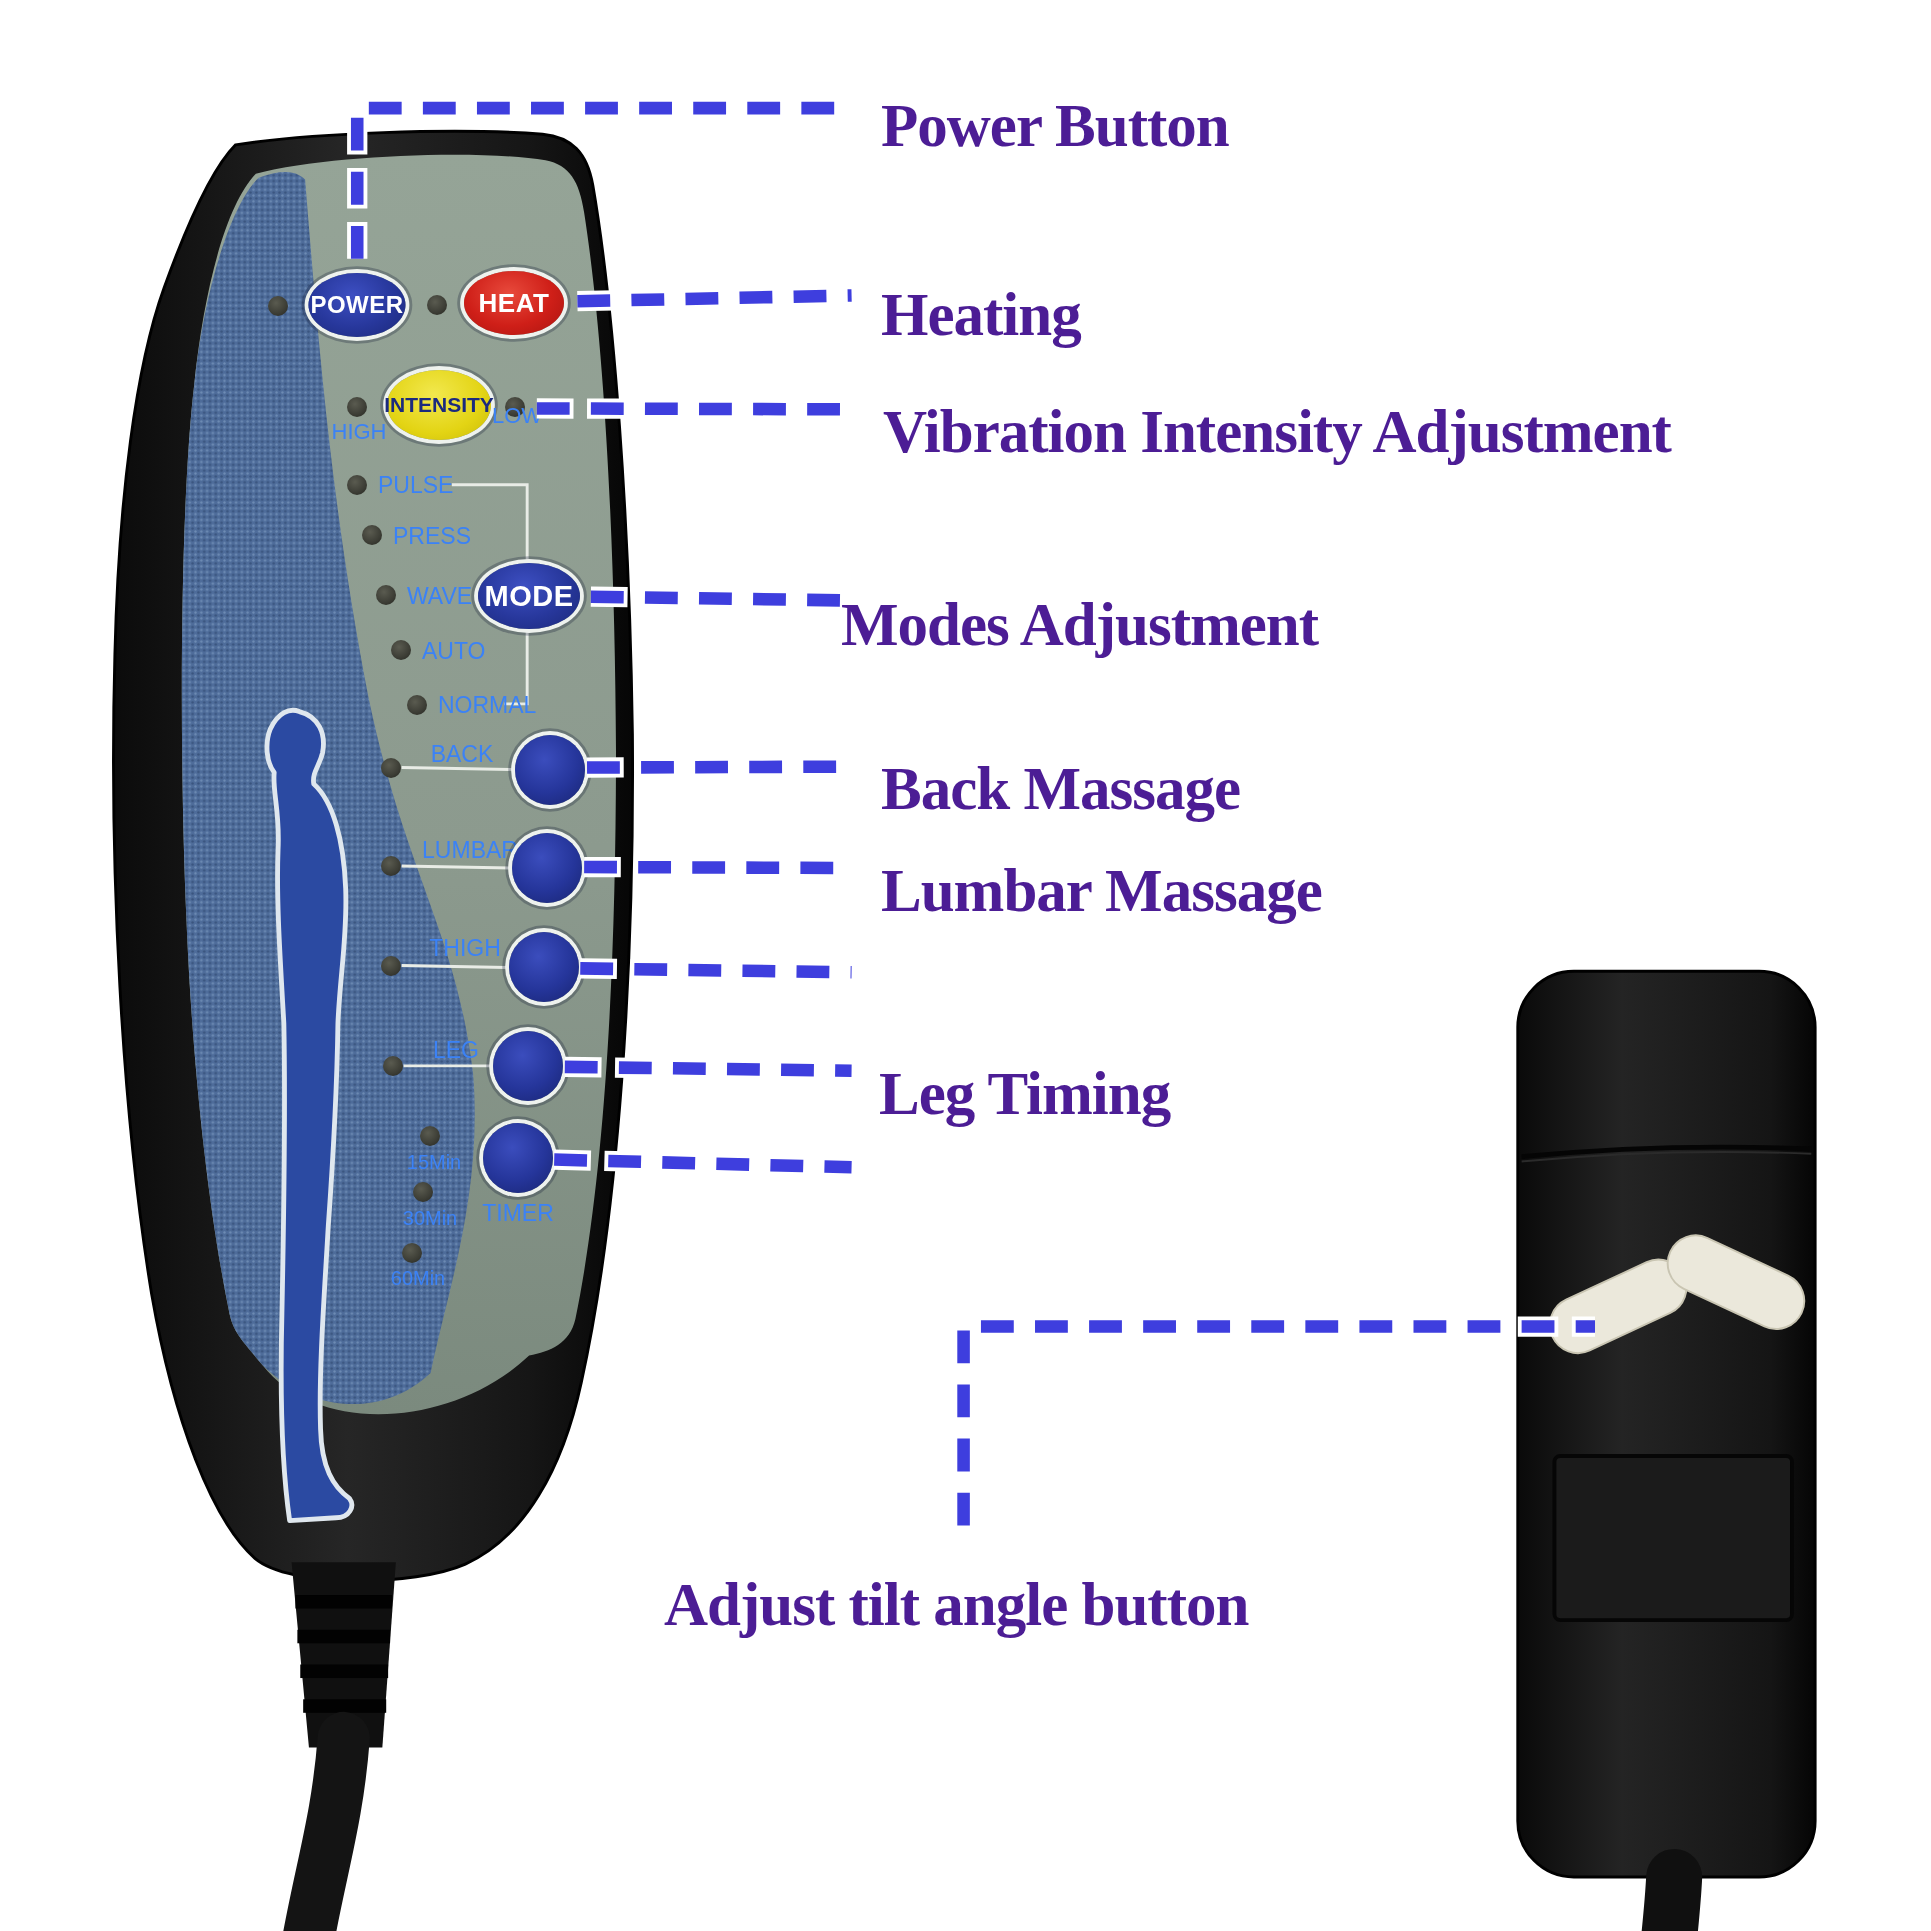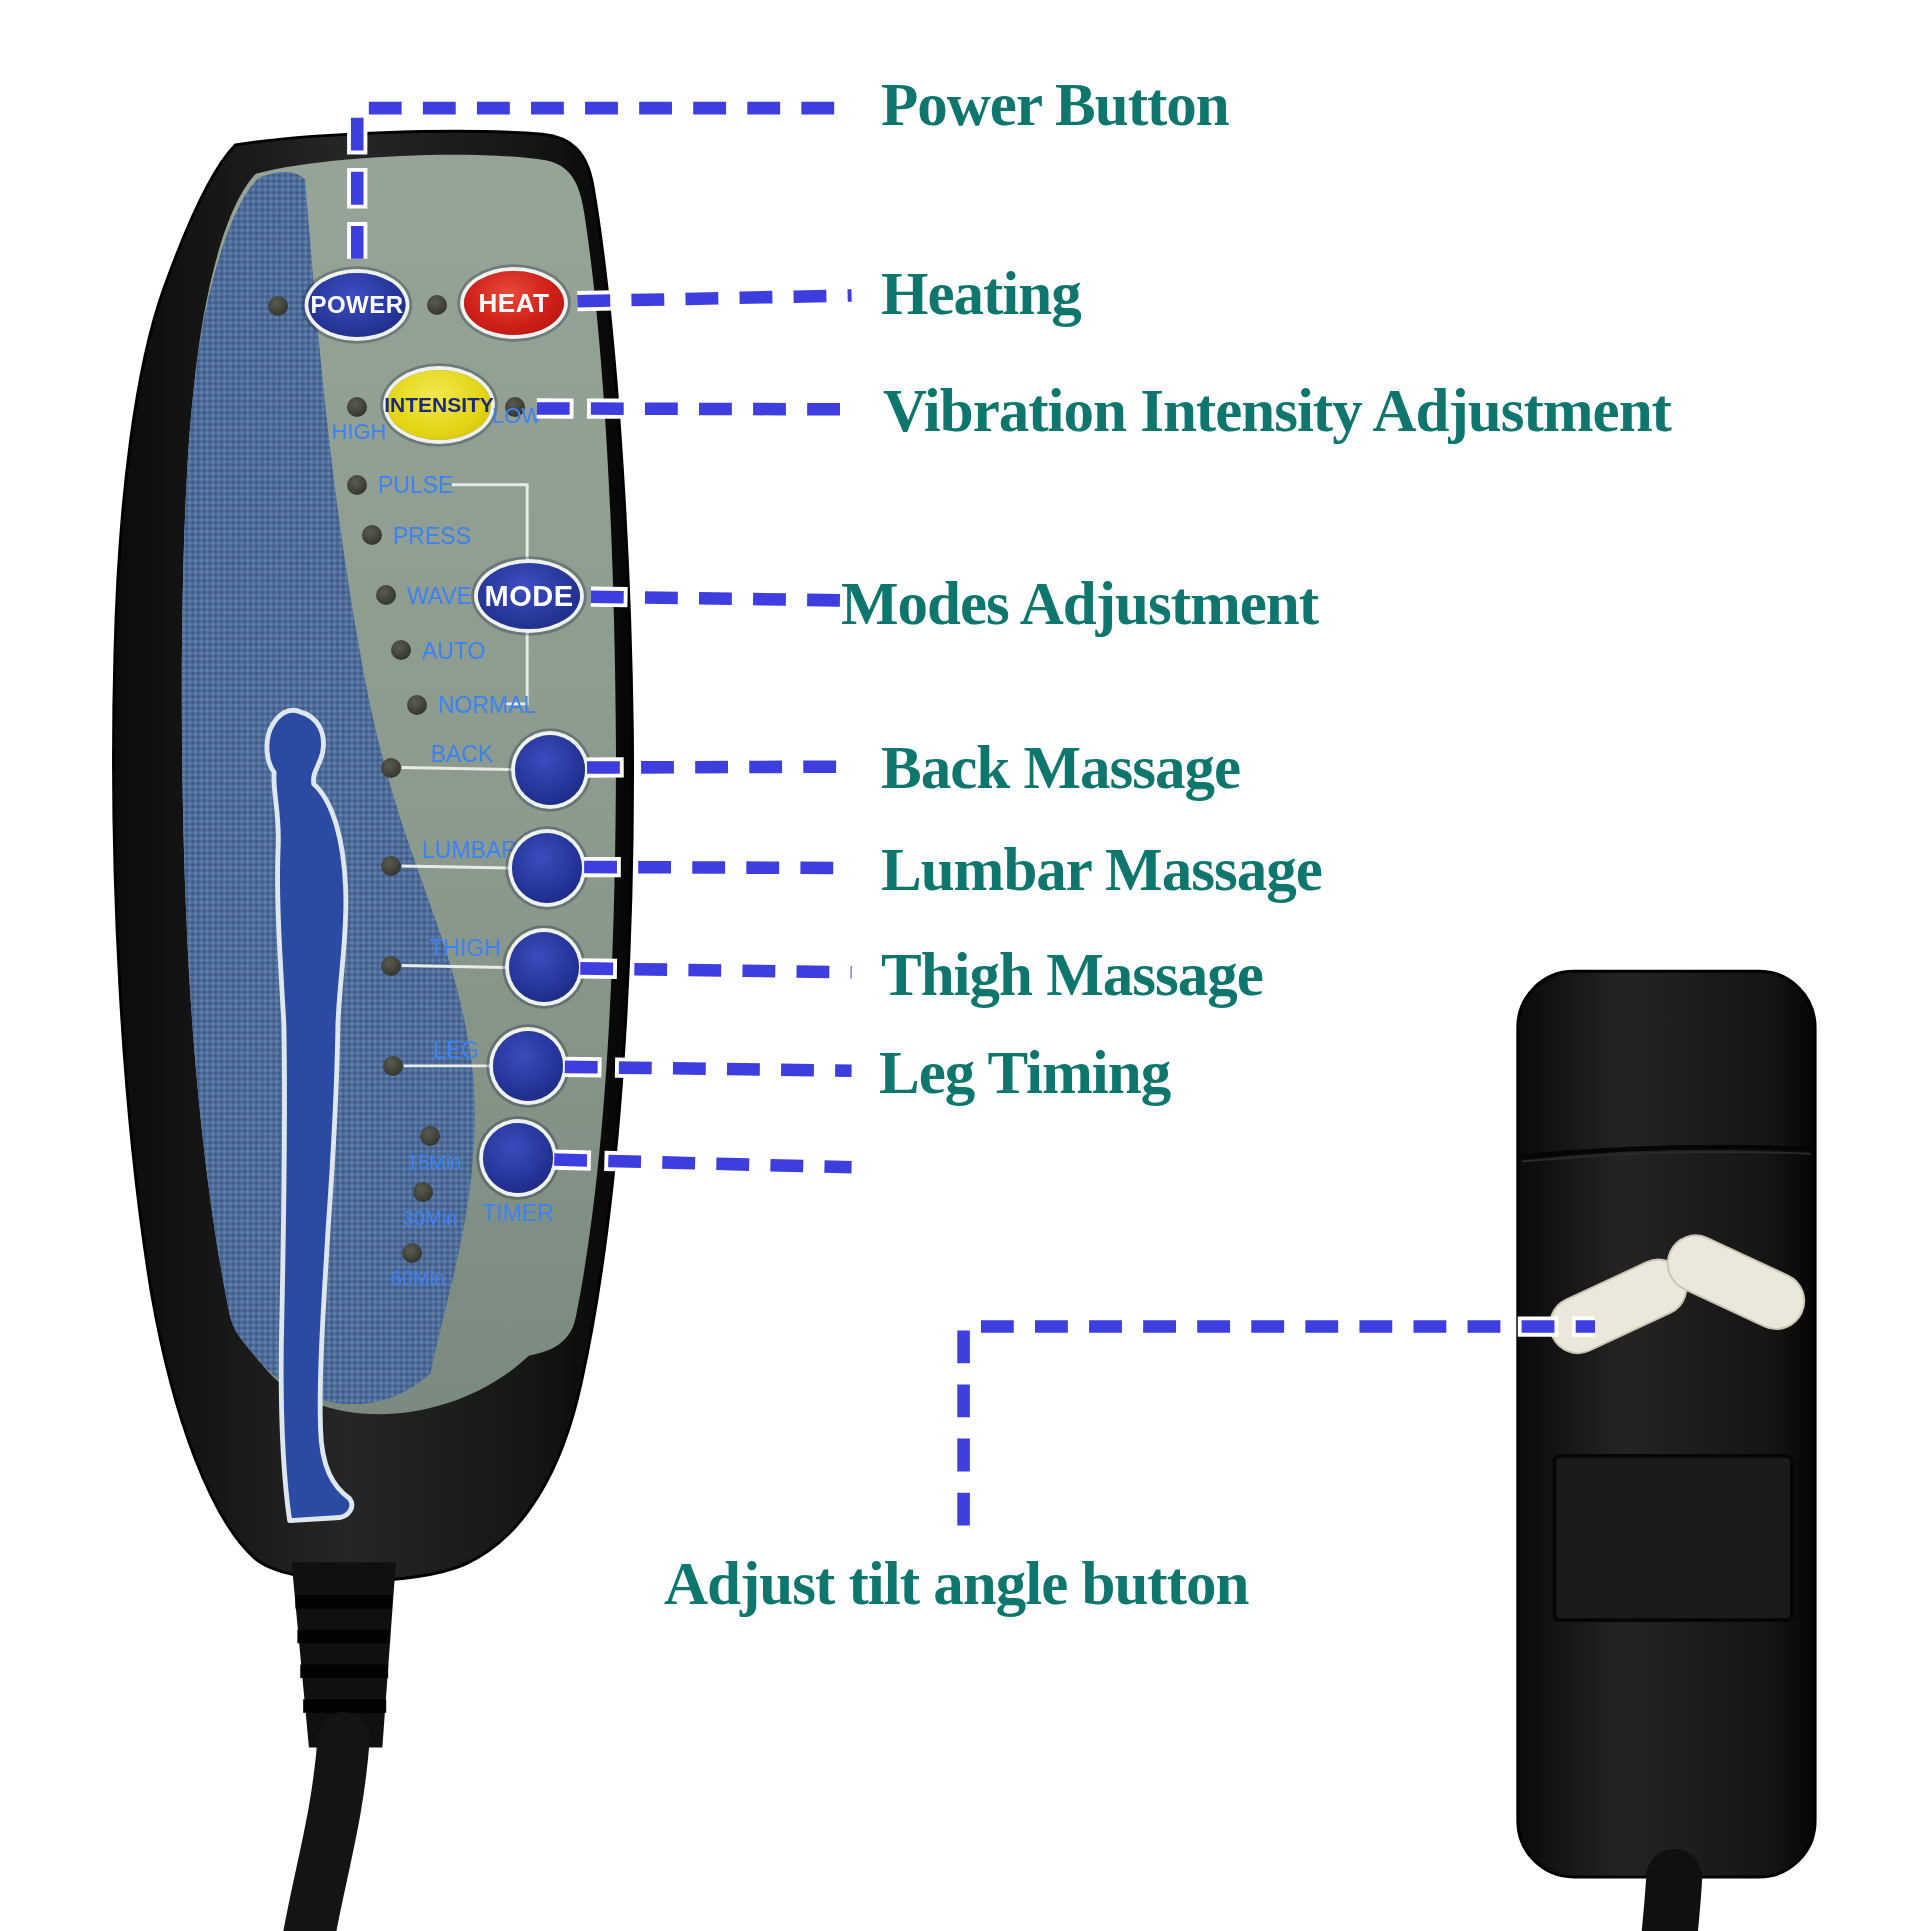--- a/index.html
+++ b/index.html
@@ -7,22 +7,23 @@
     position:relative;width:1931px;height:1931px;background:#ffffff;overflow:hidden;
     font-family:"Liberation Sans",sans-serif;
   }
   .layer{position:absolute;left:0;top:0;width:1931px;height:1931px;}
   svg.layer{pointer-events:none;}
 
   
   .ann{
     position:absolute;transform:translateY(-50%);
     font-family:"Liberation Serif",serif;font-weight:700;
-    font-size:61px;color:#0f766e;white-space:nowrap;letter-spacing:-1px;
+    font-size:61px;color:#4c1d95;white-space:nowrap;letter-spacing:-1px;
     z-index:40;
+    margin-top:21px;
   }
 
   
   .btn{
     position:absolute;transform:translate(-50%,-50%);
     display:flex;align-items:center;justify-content:center;
     border-radius:50%;color:#fff;font-weight:700;letter-spacing:0.5px;
     box-shadow:0 0 0 3.9px #eef2ee,0 0 0 6.8px rgba(15,20,50,.28);
     z-index:20;text-align:center;
   }
@@ -222,18 +223,17 @@
       </g>
     </g>
   </svg>
 
   <span class="ann" style="left:881px;top:105px">Power Button</span>
   <span class="ann" style="left:881px;top:294px">Heating</span>
   <span class="ann" style="left:883px;top:411px">Vibration Intensity Adjustment</span>
   <span class="ann" style="left:841px;top:604px">Modes Adjustment</span>
   <span class="ann" style="left:881px;top:768px">Back Massage</span>
   <span class="ann" style="left:881px;top:870px">Lumbar Massage</span>
-  <span class="ann" style="left:881px;top:975px">Thigh Massage</span>
   <span class="ann" style="left:879px;top:1073px">Leg Timing</span>
   <span class="ann" style="left:664px;top:1584px">Adjust tilt angle button</span>
 
 </div>
 
 
 </body></html>

